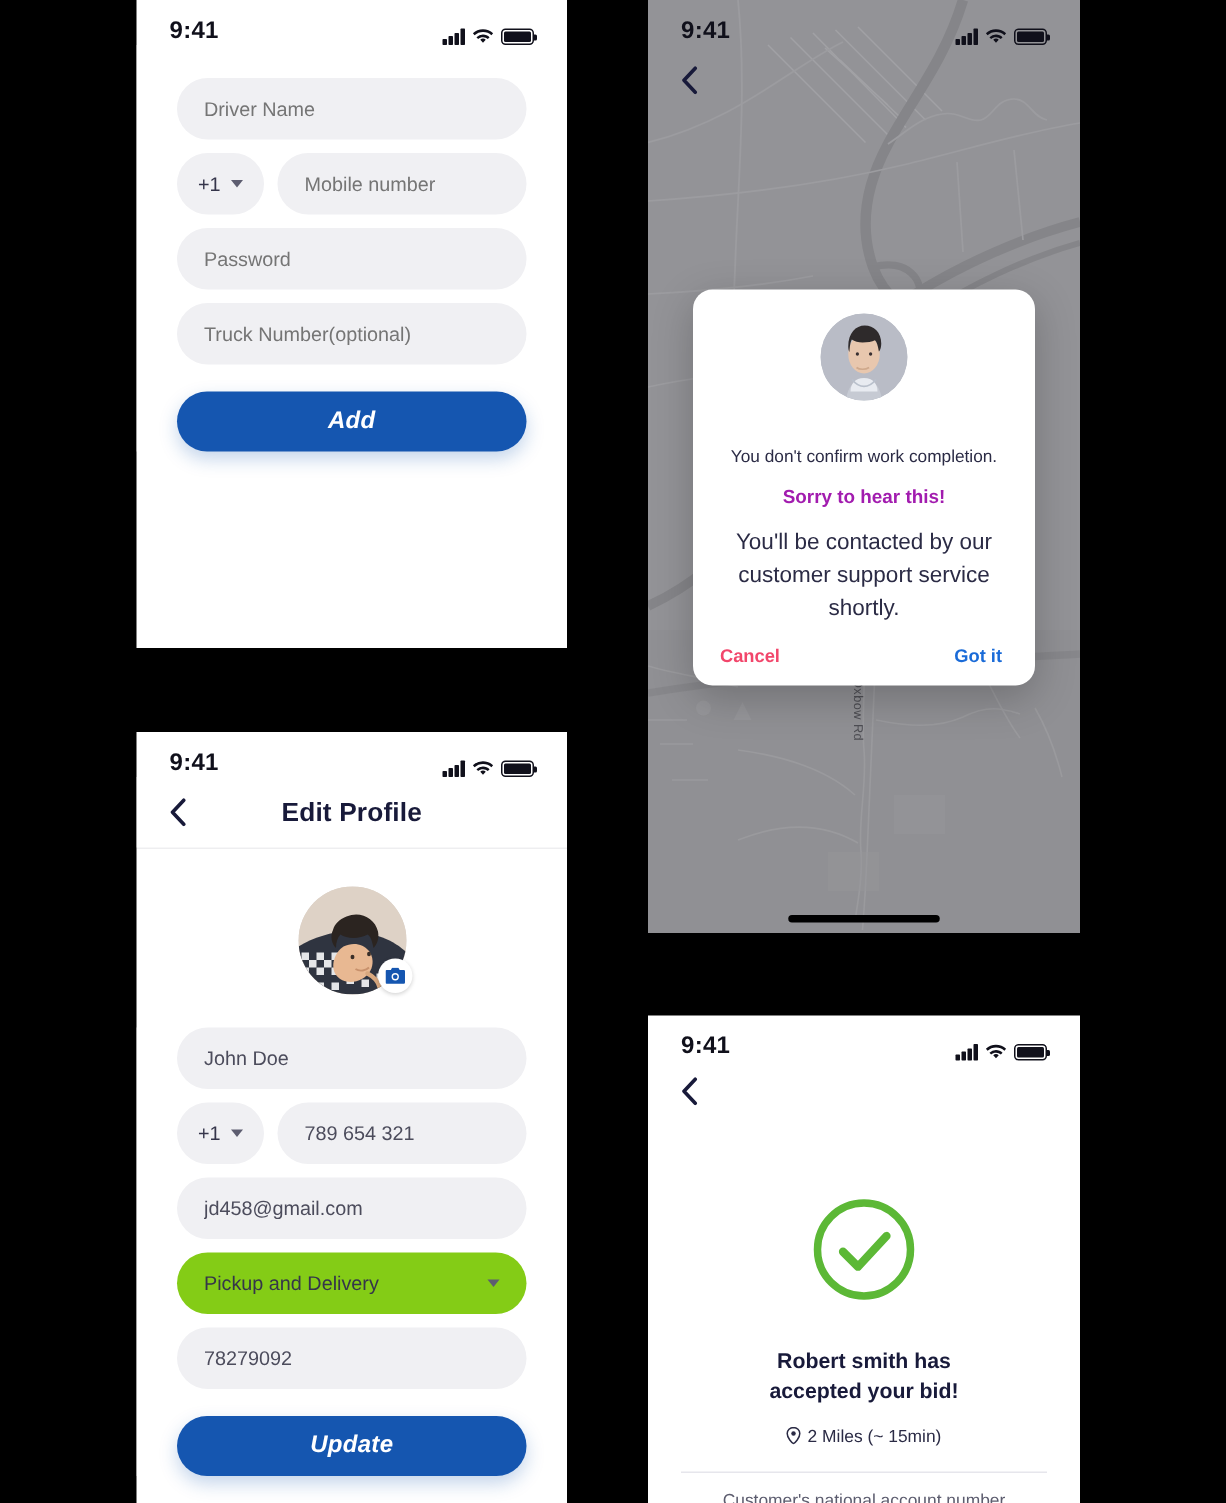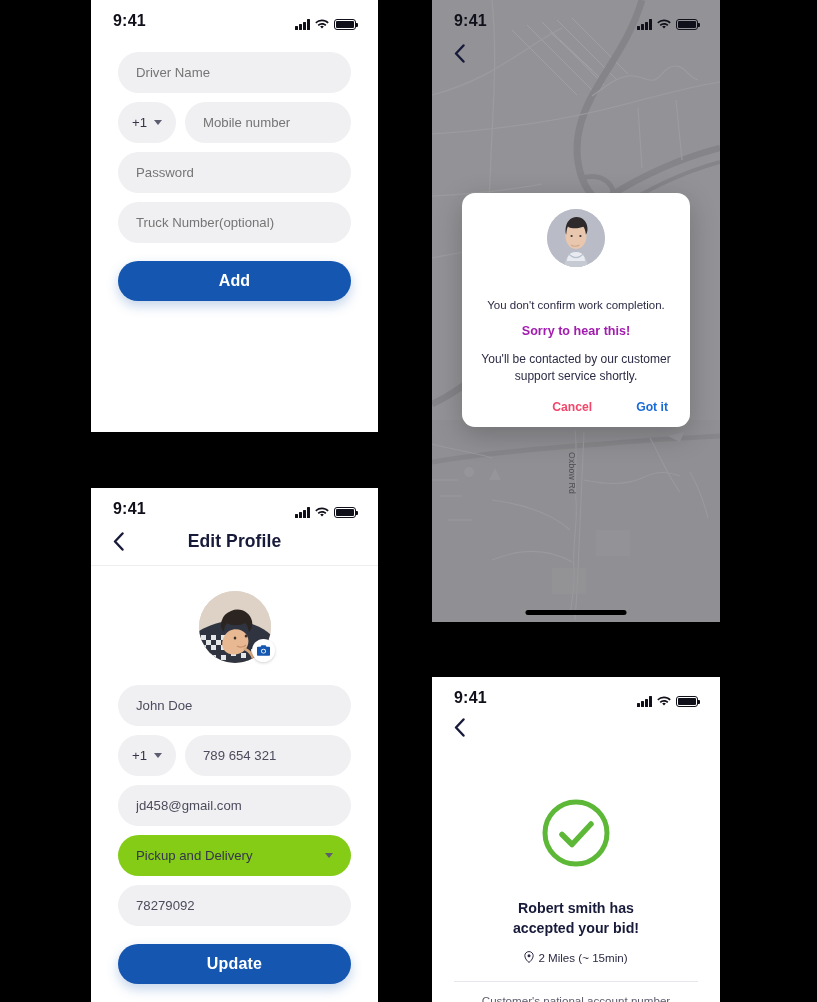--- a/index.html
+++ b/index.html
@@ -79,20 +79,21 @@
     height: 41px; background:#84cc16; border-radius:21px;
     display:flex; align-items:center; justify-content:space-between;
     padding: 0 18px; font-size: 13.2px; color:#35354a; margin-bottom: 9px; cursor:pointer;
   }
   .btn-primary {
     margin-top: 9px; height: 40px; width: 100%;
     background: #1556b0; color:#fff; border:none; border-radius: 21px;
     font-size: 16px; font-weight: bold; letter-spacing:.2px; cursor:pointer;
     font-family:"Liberation Sans", sans-serif;
     box-shadow: 0 5px 12px rgba(21,86,176,.25);
+    font-style: italic;
   }
 
   
   .avatar-wrap { display:flex; justify-content:center; margin: 26px 0 22px; }
   .avatar-outer { position: relative; width: 72px; height:72px; }
   .avatar-img {
     width:72px;height:72px;border-radius:50%;overflow:hidden;
     background:#d9cfc6; display:block;
   }
   .cam-badge {
@@ -122,22 +123,22 @@
     background:#fff; border-radius: 13px; padding: 16px 18px 13px;
     box-shadow: 0 8px 28px rgba(0,0,0,.22);
     text-align:center;
   }
   .dlg-avatar {
     width:58px;height:58px;border-radius:50%;margin: 0 auto 14px;
     overflow:hidden; background:#b8bcc6;
   }
   .dlg-line1 { font-size: 11.5px; color:#2b2b45; margin-bottom: 13px; margin-top: 32px; }
   .dlg-line2 { font-size: 12.6px; font-weight:bold; color:#a21caf; margin-bottom: 13px; }
-  .dlg-line3 { font-size: 12px; color:#2b2b45; line-height: 1.45; margin-bottom: 14px; }
-  .dlg-actions { display:flex; justify-content:flex-end; gap: 44px; padding-right: 4px; }
+  .dlg-line3 { font-size: 15px; color:#2b2b45; line-height: 1.45; margin-bottom: 14px; }
+  .dlg-actions { display:flex; justify-content:space-between; gap: 44px; padding-right: 4px; }
   .dlg-btn { font-size: 12.2px; font-weight:bold; cursor:pointer; background:none;border:none;
              font-family:"Liberation Sans", sans-serif; }
   .dlg-cancel { color:#f2466b; }
   .dlg-ok { color:#1a6bd8; }
 
   
   .succ-body { padding-top: 8px; text-align:center; }
   .check-wrap { display:flex; justify-content:center; margin: 42px 0 30px; }
   .succ-title {
     font-size: 14.2px; font-weight: bold; color:#181a3a; line-height:1.4;

